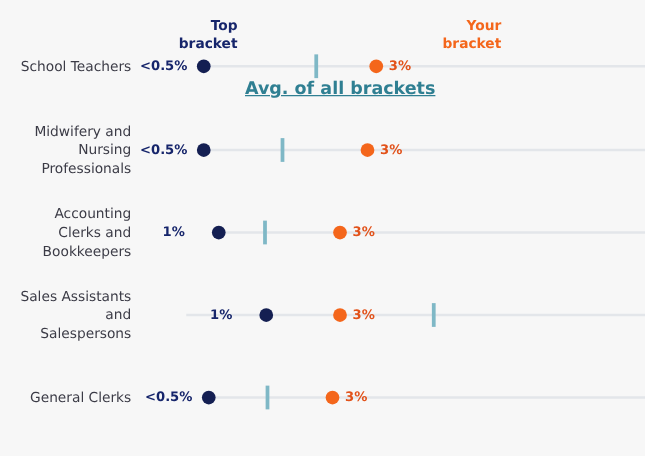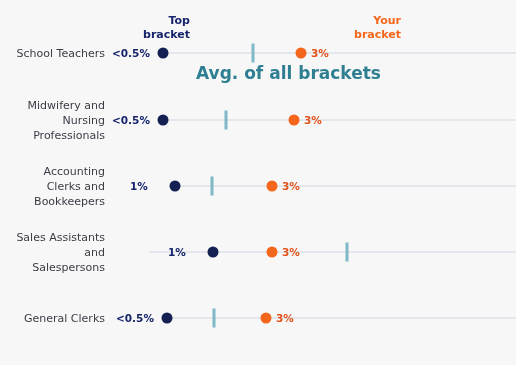--- a/index.html
+++ b/index.html
@@ -30,22 +30,23 @@
     font-weight:bold;
     font-size:11px;
     line-height:14px;
     text-align:right;
     width:90px;
   }
   .legend-avg{
     position:absolute;
     color:#2f7f92;
     font-weight:bold;
-    font-size:17px;
+    font-size:14px;
     white-space:nowrap;
+    text-decoration:underline;
   }
 
   
   .row{
     position:absolute;
     left:0;right:0;
     height:0;
   }
   .cat-label{
     position:absolute;

